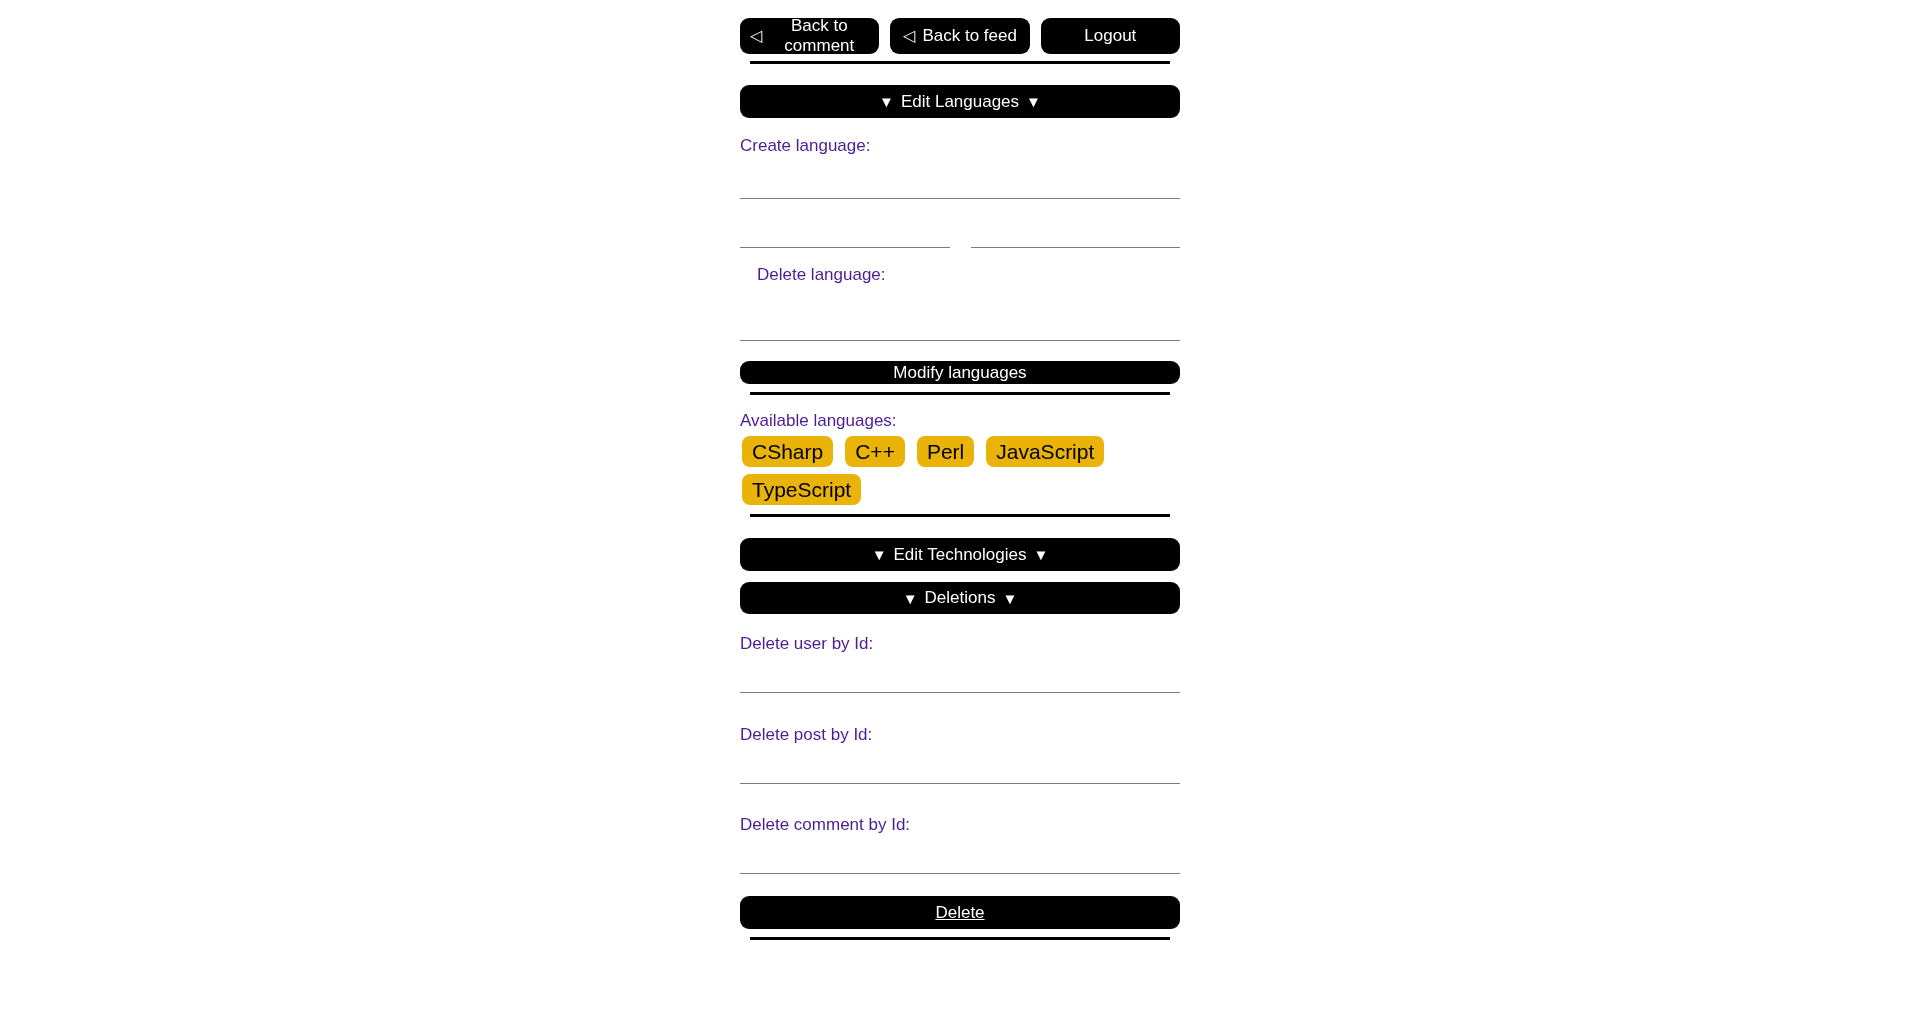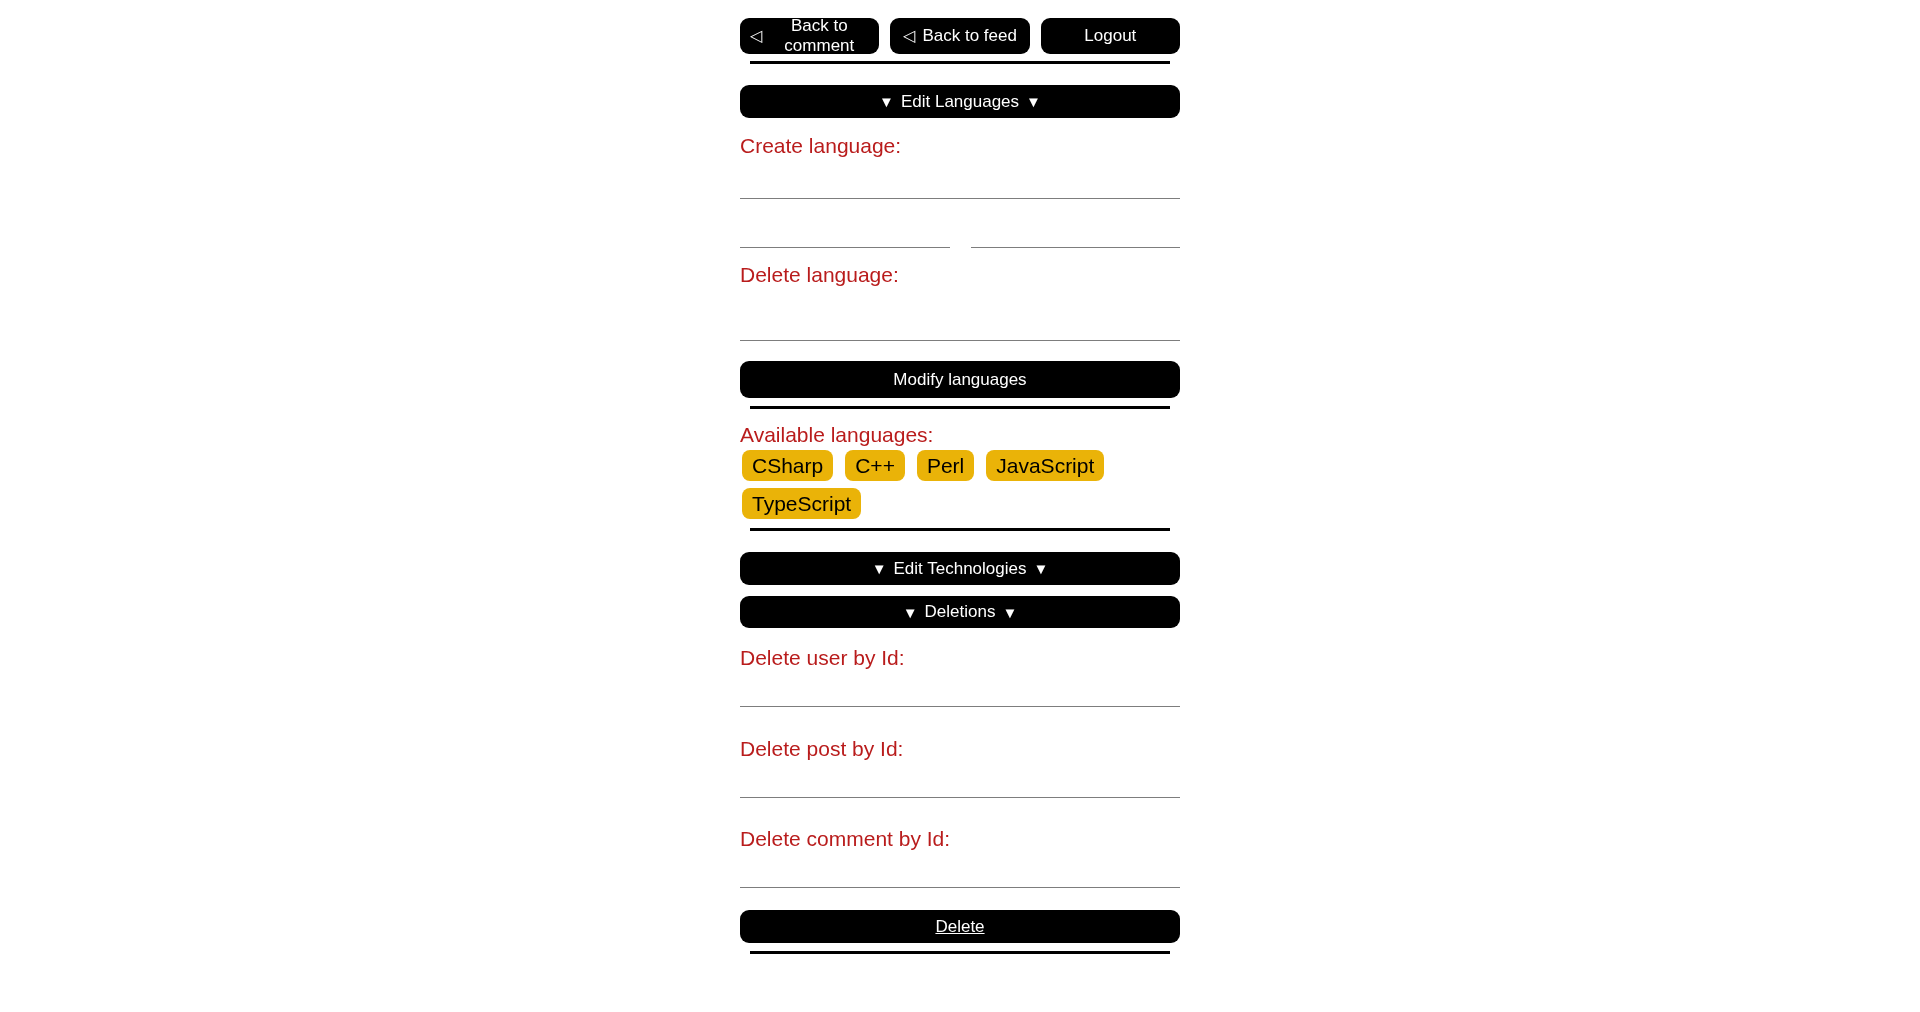--- a/index.html
+++ b/index.html
@@ -41,47 +41,47 @@
     display: flex;
     gap: 11px;
   }
   .btn-row .btn {
     flex: 1;
     height: 36px;
   }
 
   .wide { width: 100%; }
   .h33 { height: 33px; }
-  .h34 { height: 37px; }
+  .h34 { height: 23px; }
   .h32 { height: 32px; }
 
   .mt21 { margin-top: 21px; }
   .mt11 { margin-top: 11px; }
   .mt20 { margin-top: 20px; }
   .mt22 { margin-top: 22px; text-decoration: underline; }
 
   
   hr.rule {
     border: none;
     border-top: 3px solid #000000;
     margin: 7px 10px 0 10px;
   }
   hr.rule.m8 { margin-top: 8px; }
   hr.rule.m9 { margin-top: 9px; }
 
   
   .field-label {
     display: block;
-    font-size: 21px;
+    font-size: 17px;
     line-height: 26px;
-    color: #b91c1c;
+    color: #4c1d95;
   }
   .mtL15 { margin-top: 15px; }
   .mtL13 { margin-top: 13px; }
-  .mtL14 { margin-top: 14px; }
+  .mtL14 { margin-top: 14px; margin-left: 17px; }
   .mtL17 { margin-top: 17px; }
   .mtL29 { margin-top: 29px; }
   .mtL28 { margin-top: 28px; }
 
   
   input.line {
     display: block;
     width: 100%;
     border: none;
     border-bottom: 1.5px solid #7d7d7d;

